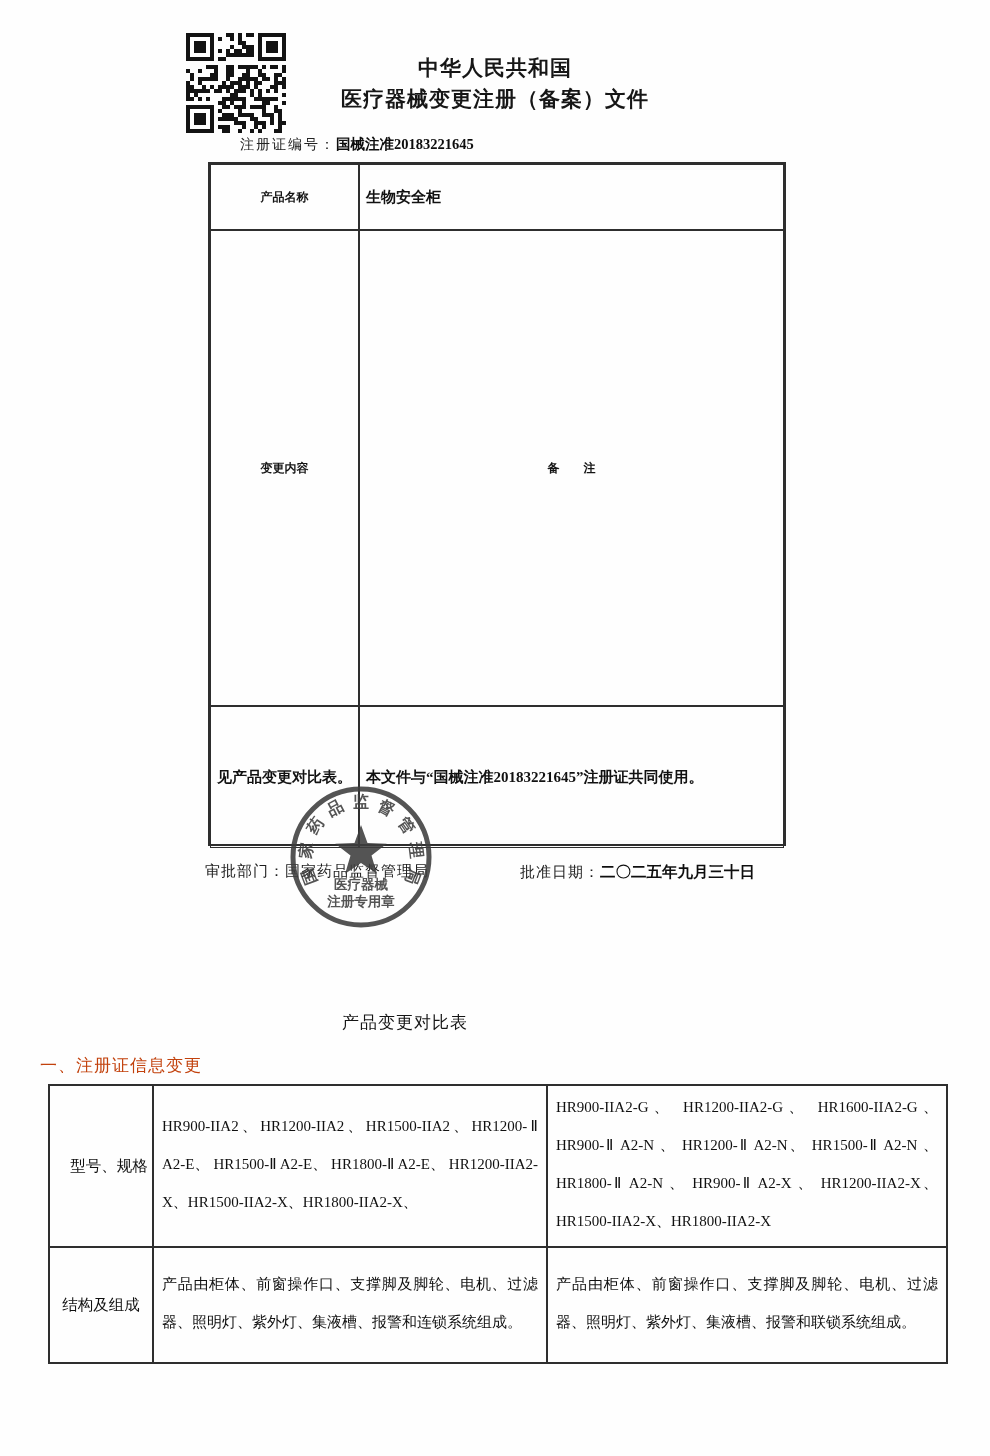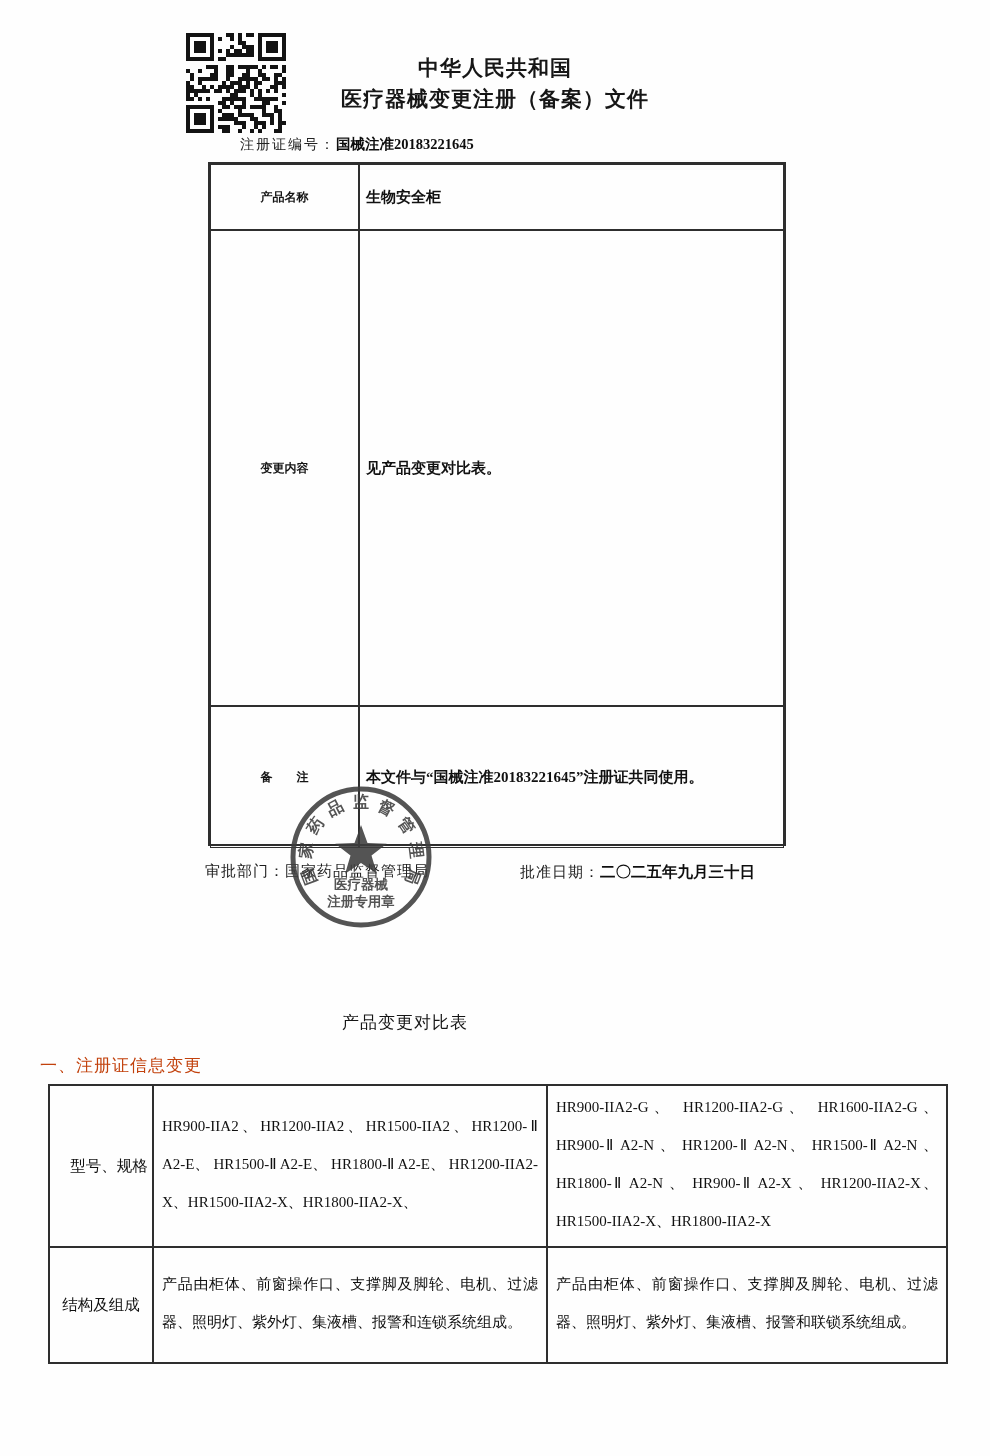--- a/index.html
+++ b/index.html
@@ -308,22 +308,22 @@
   </div>
 
   <div class="regline">
     <span class="lbl">注册证编号：</span><span class="val">国械注准20183221645</span>
   </div>
 
   <div class="info-table">
     <div class="cell lab">产品名称</div>
     <div class="cell val sansy">生物安全柜</div>
     <div class="cell lab">变更内容</div>
+    <div class="cell lab">备　　注</div>
     <div class="cell val sansy">见产品变更对比表。</div>
-    <div class="cell lab">备　　注</div>
     <div class="cell val">本文件与“国械注准20183221645”注册证共同使用。</div>
   </div>
 
   <div class="approval">
     <span class="dept"><span>审批部门：</span><span>国家药品监督管理局</span></span>
     <span class="date"><span class="dlbl">批准日期：</span><span class="dval">二〇二五年九月三十日</span></span>
   </div>
 
   <div class="stamp">
     <svg viewBox="0 0 150 150">

